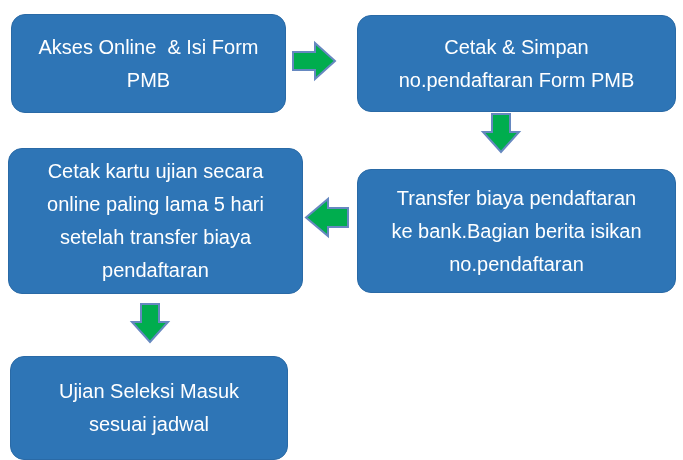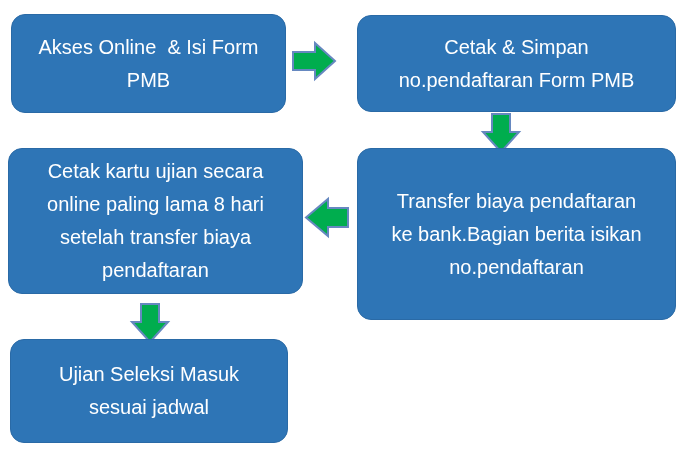--- a/index.html
+++ b/index.html
@@ -41,23 +41,23 @@
     position: absolute;
     overflow: visible;
   }
   .arrow polygon {
     fill: var(--arrow-fill);
     stroke: var(--arrow-border);
     stroke-width: 2;
   }
   .box1 { left: 11px;  top: 14px;  width: 275px; height: 99px;  }
   .box2 { left: 357px; top: 15px;  width: 319px; height: 97px; align-items: center;  }
-  .box3 { left: 357px; top: 148px; width: 319px; height: 172px; justify-content: center; }
+  .box3 { left: 357px; top: 169px; width: 319px; height: 124px; justify-content: center; }
   .box4 { left: 8px;   top: 148px; width: 295px; height: 146px; }
-  .box5 { left: 10px;  top: 339px; width: 278px; height: 104px; }
+  .box5 { left: 10px;  top: 356px; width: 278px; height: 104px; }
   .arrow-right  { left: 291px; top: 41px;  width: 46px; height: 40px; }
   .arrow-down-1 { left: 481px; top: 112px; width: 40px; height: 42px; }
   .arrow-left   { left: 304px; top: 197px; width: 46px; height: 41px; }
   .arrow-down-2 { left: 130px; top: 302px; width: 40px; height: 42px; }
 </style>
 </head>
 <body>
 
 <div class="canvas">
 
@@ -84,21 +84,21 @@
 ke bank.Bagian berita isikan
 no.pendaftaran</span>
   </div>
 
   <svg class="arrow arrow-left" viewBox="0 0 46 41">
     <polygon points="44,11 24,11 24,2 2,20.5 24,39 24,30 44,30"></polygon>
   </svg>
 
   <div class="box box4">
     <span class="label">Cetak kartu ujian secara
-online paling lama 8 hari
+online paling lama 5 hari
 setelah transfer biaya
 pendaftaran</span>
   </div>
 
   <svg class="arrow arrow-down-2" viewBox="0 0 40 42">
     <polygon points="11,2 29,2 29,20 38,20 20,40 2,20 11,20"></polygon>
   </svg>
 
   <div class="box box5">
     <span class="label">Ujian Seleksi Masuk

